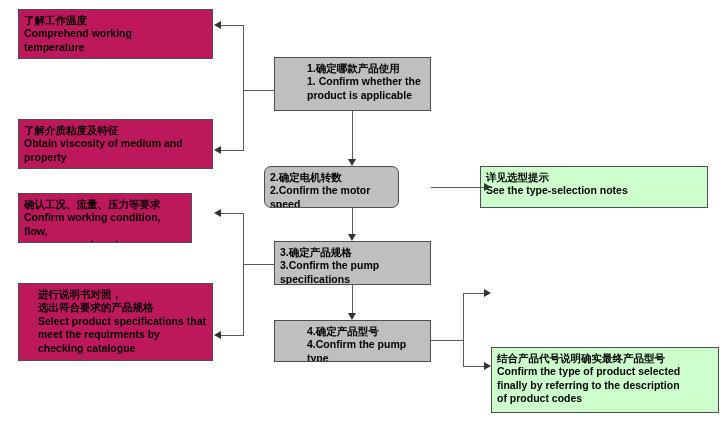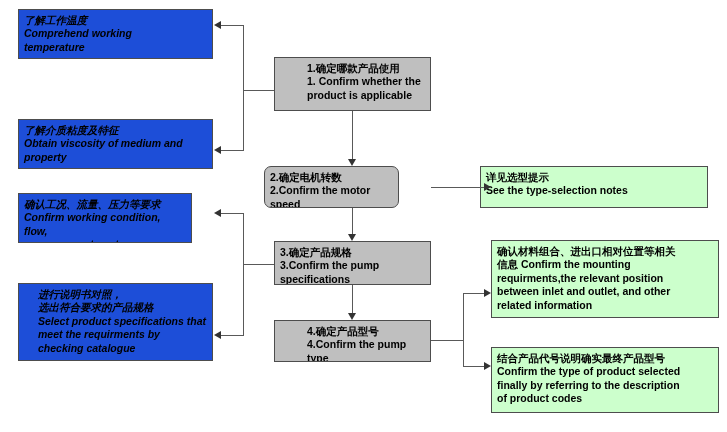--- a/index.html
+++ b/index.html
@@ -21,21 +21,21 @@
     border: 1px solid #4d4d4d;
     padding: 4px 5px 3px 5px;
     font-size: 10.5px;
     font-weight: bold;
     line-height: 13.4px;
     color: #000000;
     letter-spacing: 0px;
     white-space: pre-line;
     overflow: hidden;
   }
-  .node.blue   { background: #1d4ed8; font-style: italic; }
+  .node.blue   { background: #be185d; }
   .node.gray   { background: #bfbfbf; }
   .node.green  { background: #ccffcc; }
 
   .edge {
     position: absolute;
     background: #595959;
   }
   .edge.h { height: 1px; }
   .edge.v { width: 1px; }
 
@@ -94,25 +94,20 @@
   <div class="node gray" style="left:274px; top:241px; width:157px; height:44px;">3.确定产品规格
 3.Confirm the pump
 specifications</div>
 
   <div class="node gray" style="left:274px; top:320px; width:157px; height:42px;padding-left:32px;">4.确定产品型号
 4.Confirm the pump type</div>
 
   <div class="node green" style="left:480px; top:166px; width:228px; height:42px;">详见选型提示
 See the type-selection notes</div>
 
-  <div class="node green" style="left:491px; top:240px; width:228px; height:78px;">确认材料组合、进出口相对位置等相关
-信息 Confirm the mounting
-requirments,the relevant position
-between inlet and outlet, and other
-related information</div>
 
   <div class="node green" style="left:491px; top:347px; width:228px; height:66px;">结合产品代号说明确实最终产品型号
 Confirm the type of product selected
 finally by referring to the description
 of product codes</div>
 
   <div class="edge h" style="left:243px; top:90px; width:31px;"></div>
 
   <div class="edge v" style="left:243px; top:25px; height:126px;"></div>
 

